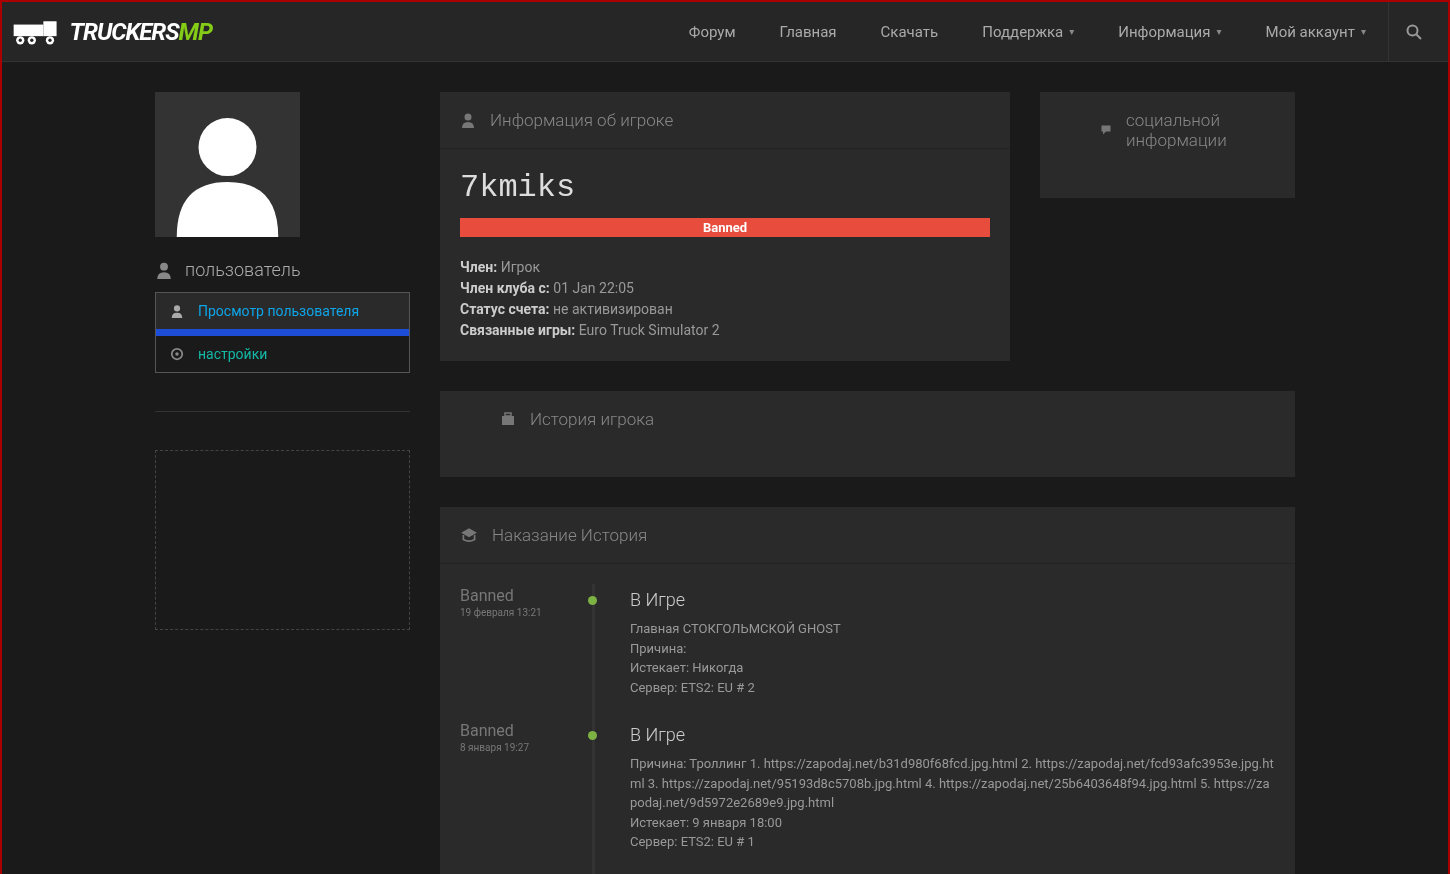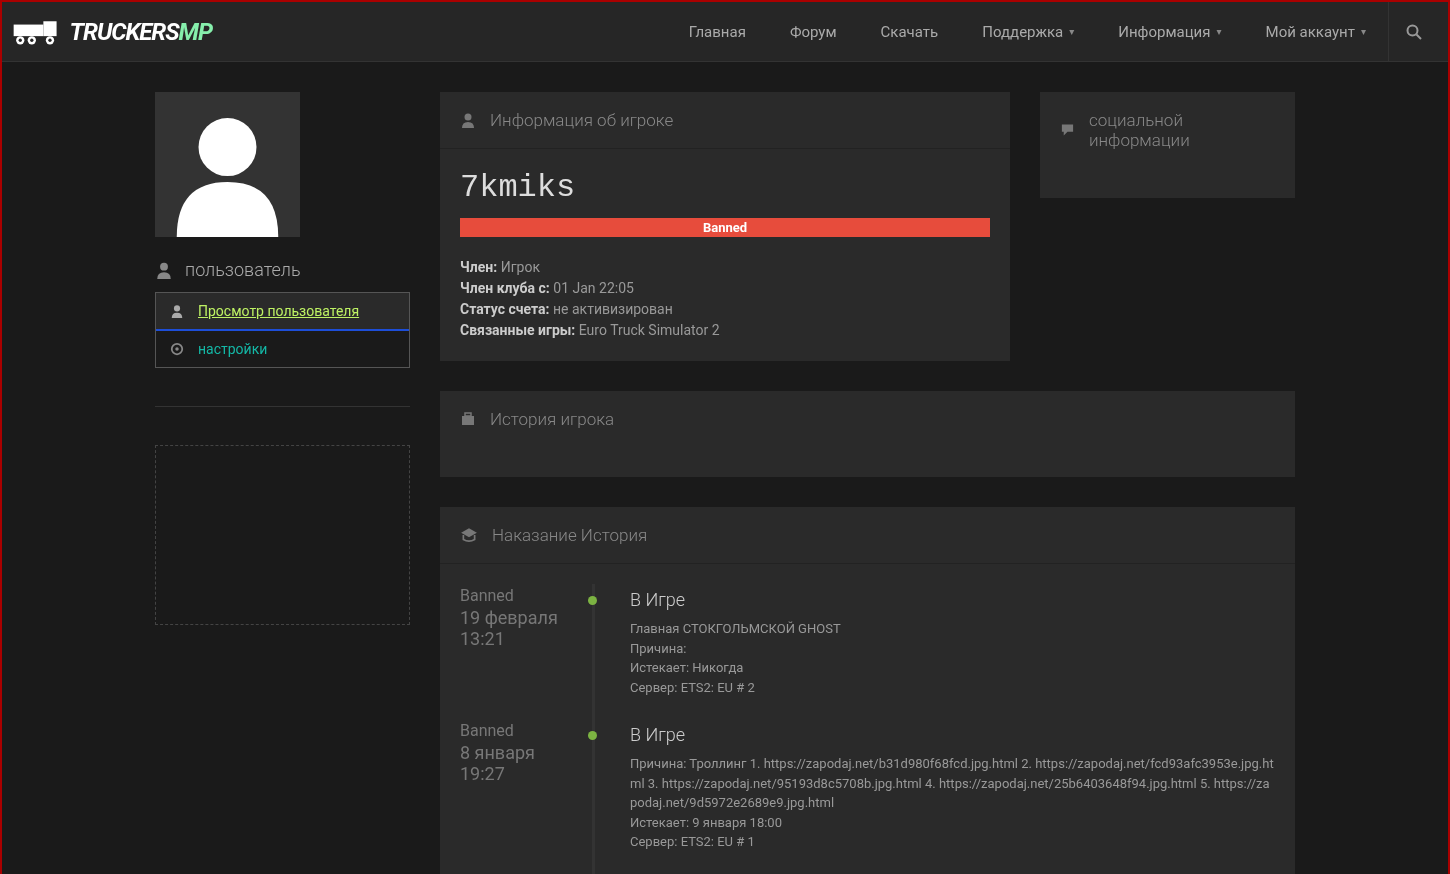--- a/index.html
+++ b/index.html
@@ -24,21 +24,21 @@
       height: 38px;
       width: 200px;
       display: flex;
       align-items: center;
       font-weight: bold;
       font-style: italic;
       letter-spacing: -1px;
       font-size: 24px;
       color: #fff;
     }
-    .logo .mp { color: #86efac; }
+    .logo .mp { color: #84cc16; }
     .logo svg { margin-right: 8px; }
     .nav {
       margin-left: auto;
       display: flex;
       align-items: stretch;
       height: 60px;
     }
     .nav-item {
       display: flex;
       align-items: center;
@@ -93,23 +93,22 @@
       padding: 10px 14px;
       display: flex;
       align-items: center;
       gap: 14px;
       color: #14b8a6;
       cursor: pointer;
       font-size: 14px;
     }
     .side-menu-item.active {
       background: #2a2a2a;
-      color: #bef264;
-      border-bottom: 2px solid #1d4ed8;
-      text-decoration: underline;
+      color: #0ea5e9;
+      border-bottom: 7px solid #1d4ed8;
     }
     .empty-divider {
       border-top: 1px solid #333;
       margin: 38px 0;
     }
     .dashed-box {
       border: 1px dashed #444;
       height: 180px;
     }
     .panel {
@@ -141,21 +140,21 @@
       font-size: 13px;
       padding: 2px 0;
       margin-bottom: 20px;
     }
     .info-line {
       color: #999;
       font-size: 14px;
       line-height: 1.5;
     }
     .info-line b { color: #ccc; font-weight: bold; }
-    .panel.compact .panel-head { border-bottom: none; }
+    .panel.compact .panel-head { border-bottom: none; margin-left: 40px; }
     .panel.compact .panel-body { padding: 0 20px 10px; min-height: 30px; }
     .timeline {
       padding: 10px 20px 30px;
       position: relative;
     }
     .tl-line {
       position: absolute;
       left: 152px;
       top: 20px;
       bottom: 10px;
@@ -168,21 +167,21 @@
       padding: 12px 0;
       position: relative;
     }
     .tl-left {
       width: 120px;
       flex: 0 0 120px;
       text-align: left;
       color: #777;
     }
     .tl-left .status { font-size: 16px; }
-    .tl-left .date { font-size: 18px; margin-top: 2px; }
+    .tl-left .date { font-size: 10px; margin-top: 2px; }
     .tl-dot {
       position: absolute;
       left: 128px;
       top: 22px;
       width: 9px;
       height: 9px;
       border-radius: 50%;
       background: #7cb342;
       z-index: 2;
     }
@@ -201,22 +200,22 @@
       <circle cx="10" cy="27" r="5" fill="#fff"></circle>
       <circle cx="10" cy="27" r="2" fill="#262626"></circle>
       <circle cx="24" cy="27" r="5" fill="#fff"></circle>
       <circle cx="24" cy="27" r="2" fill="#262626"></circle>
       <circle cx="46" cy="27" r="5" fill="#fff"></circle>
       <circle cx="46" cy="27" r="2" fill="#262626"></circle>
     </svg>
     <span><span>TRUCKERS</span><span class="mp">MP</span></span>
   </div>
   <div class="nav">
+    <div class="nav-item">Форум</div>
     <div class="nav-item">Главная</div>
-    <div class="nav-item">Форум</div>
     <div class="nav-item">Скачать</div>
     <div class="nav-item">
       <span>Поддержка</span>
       <span class="chev">▾</span>
     </div>
     <div class="nav-item">
       <span>Информация</span>
       <span class="chev">▾</span>
     </div>
     <div class="nav-item">

